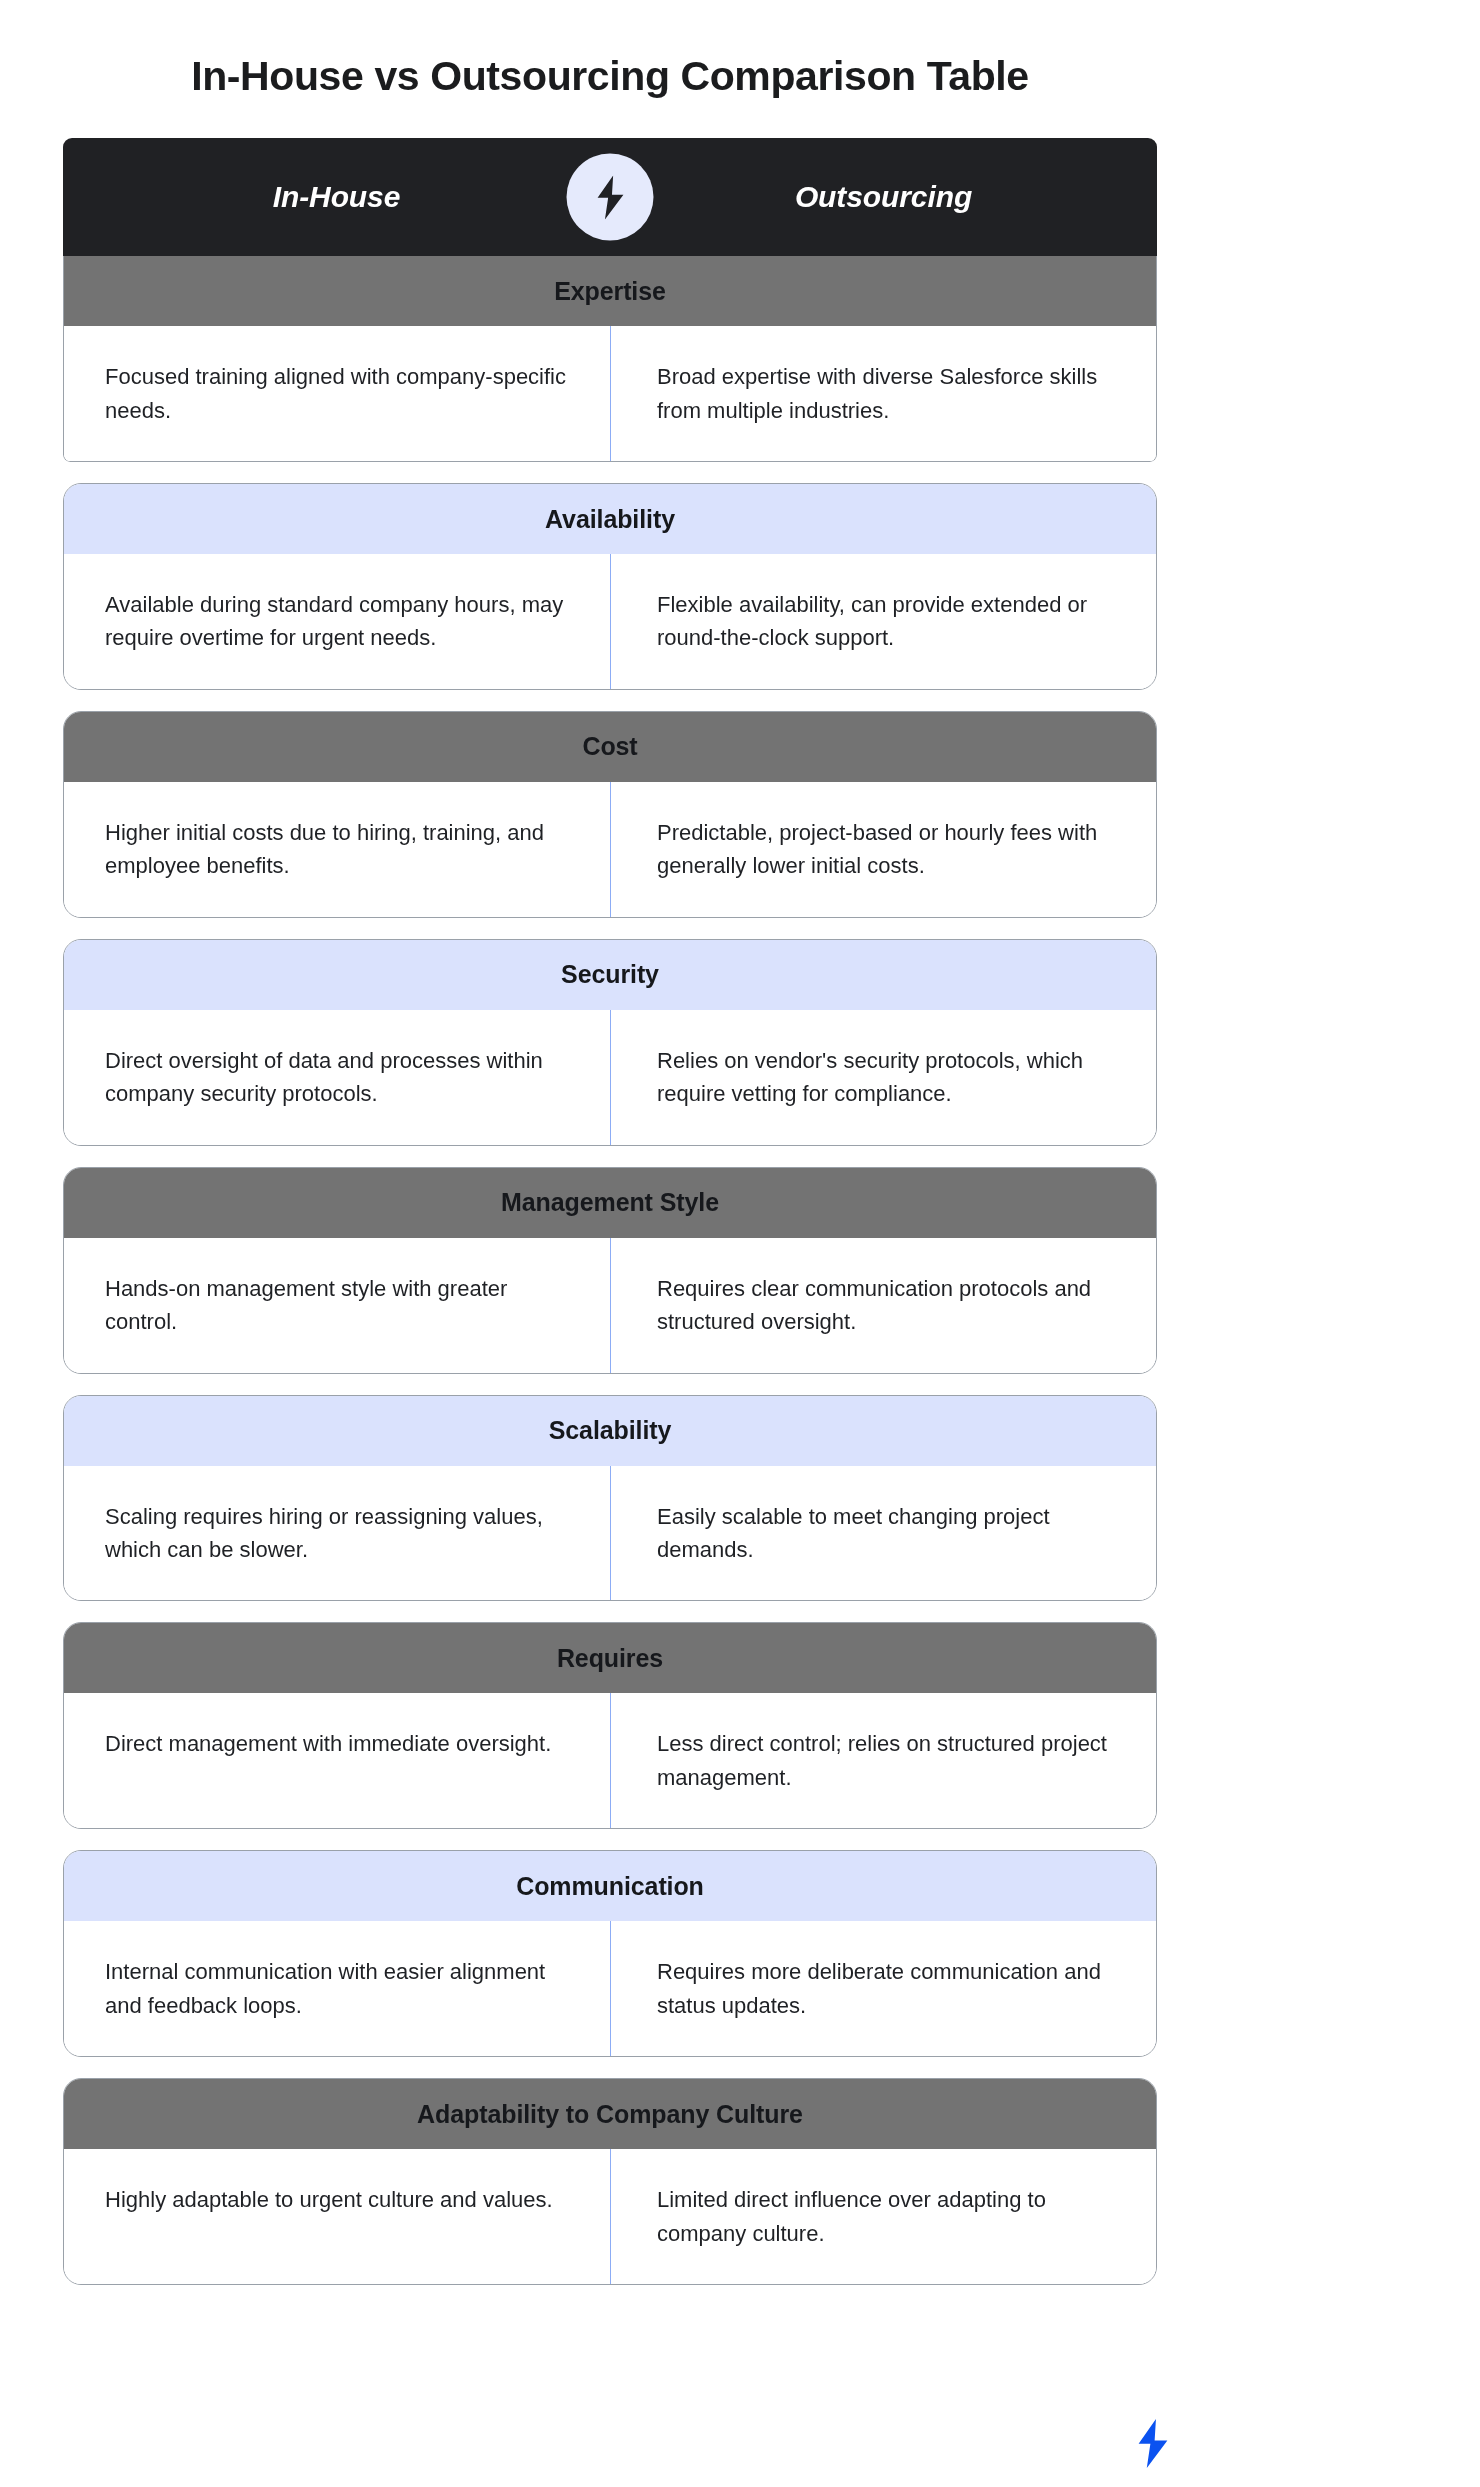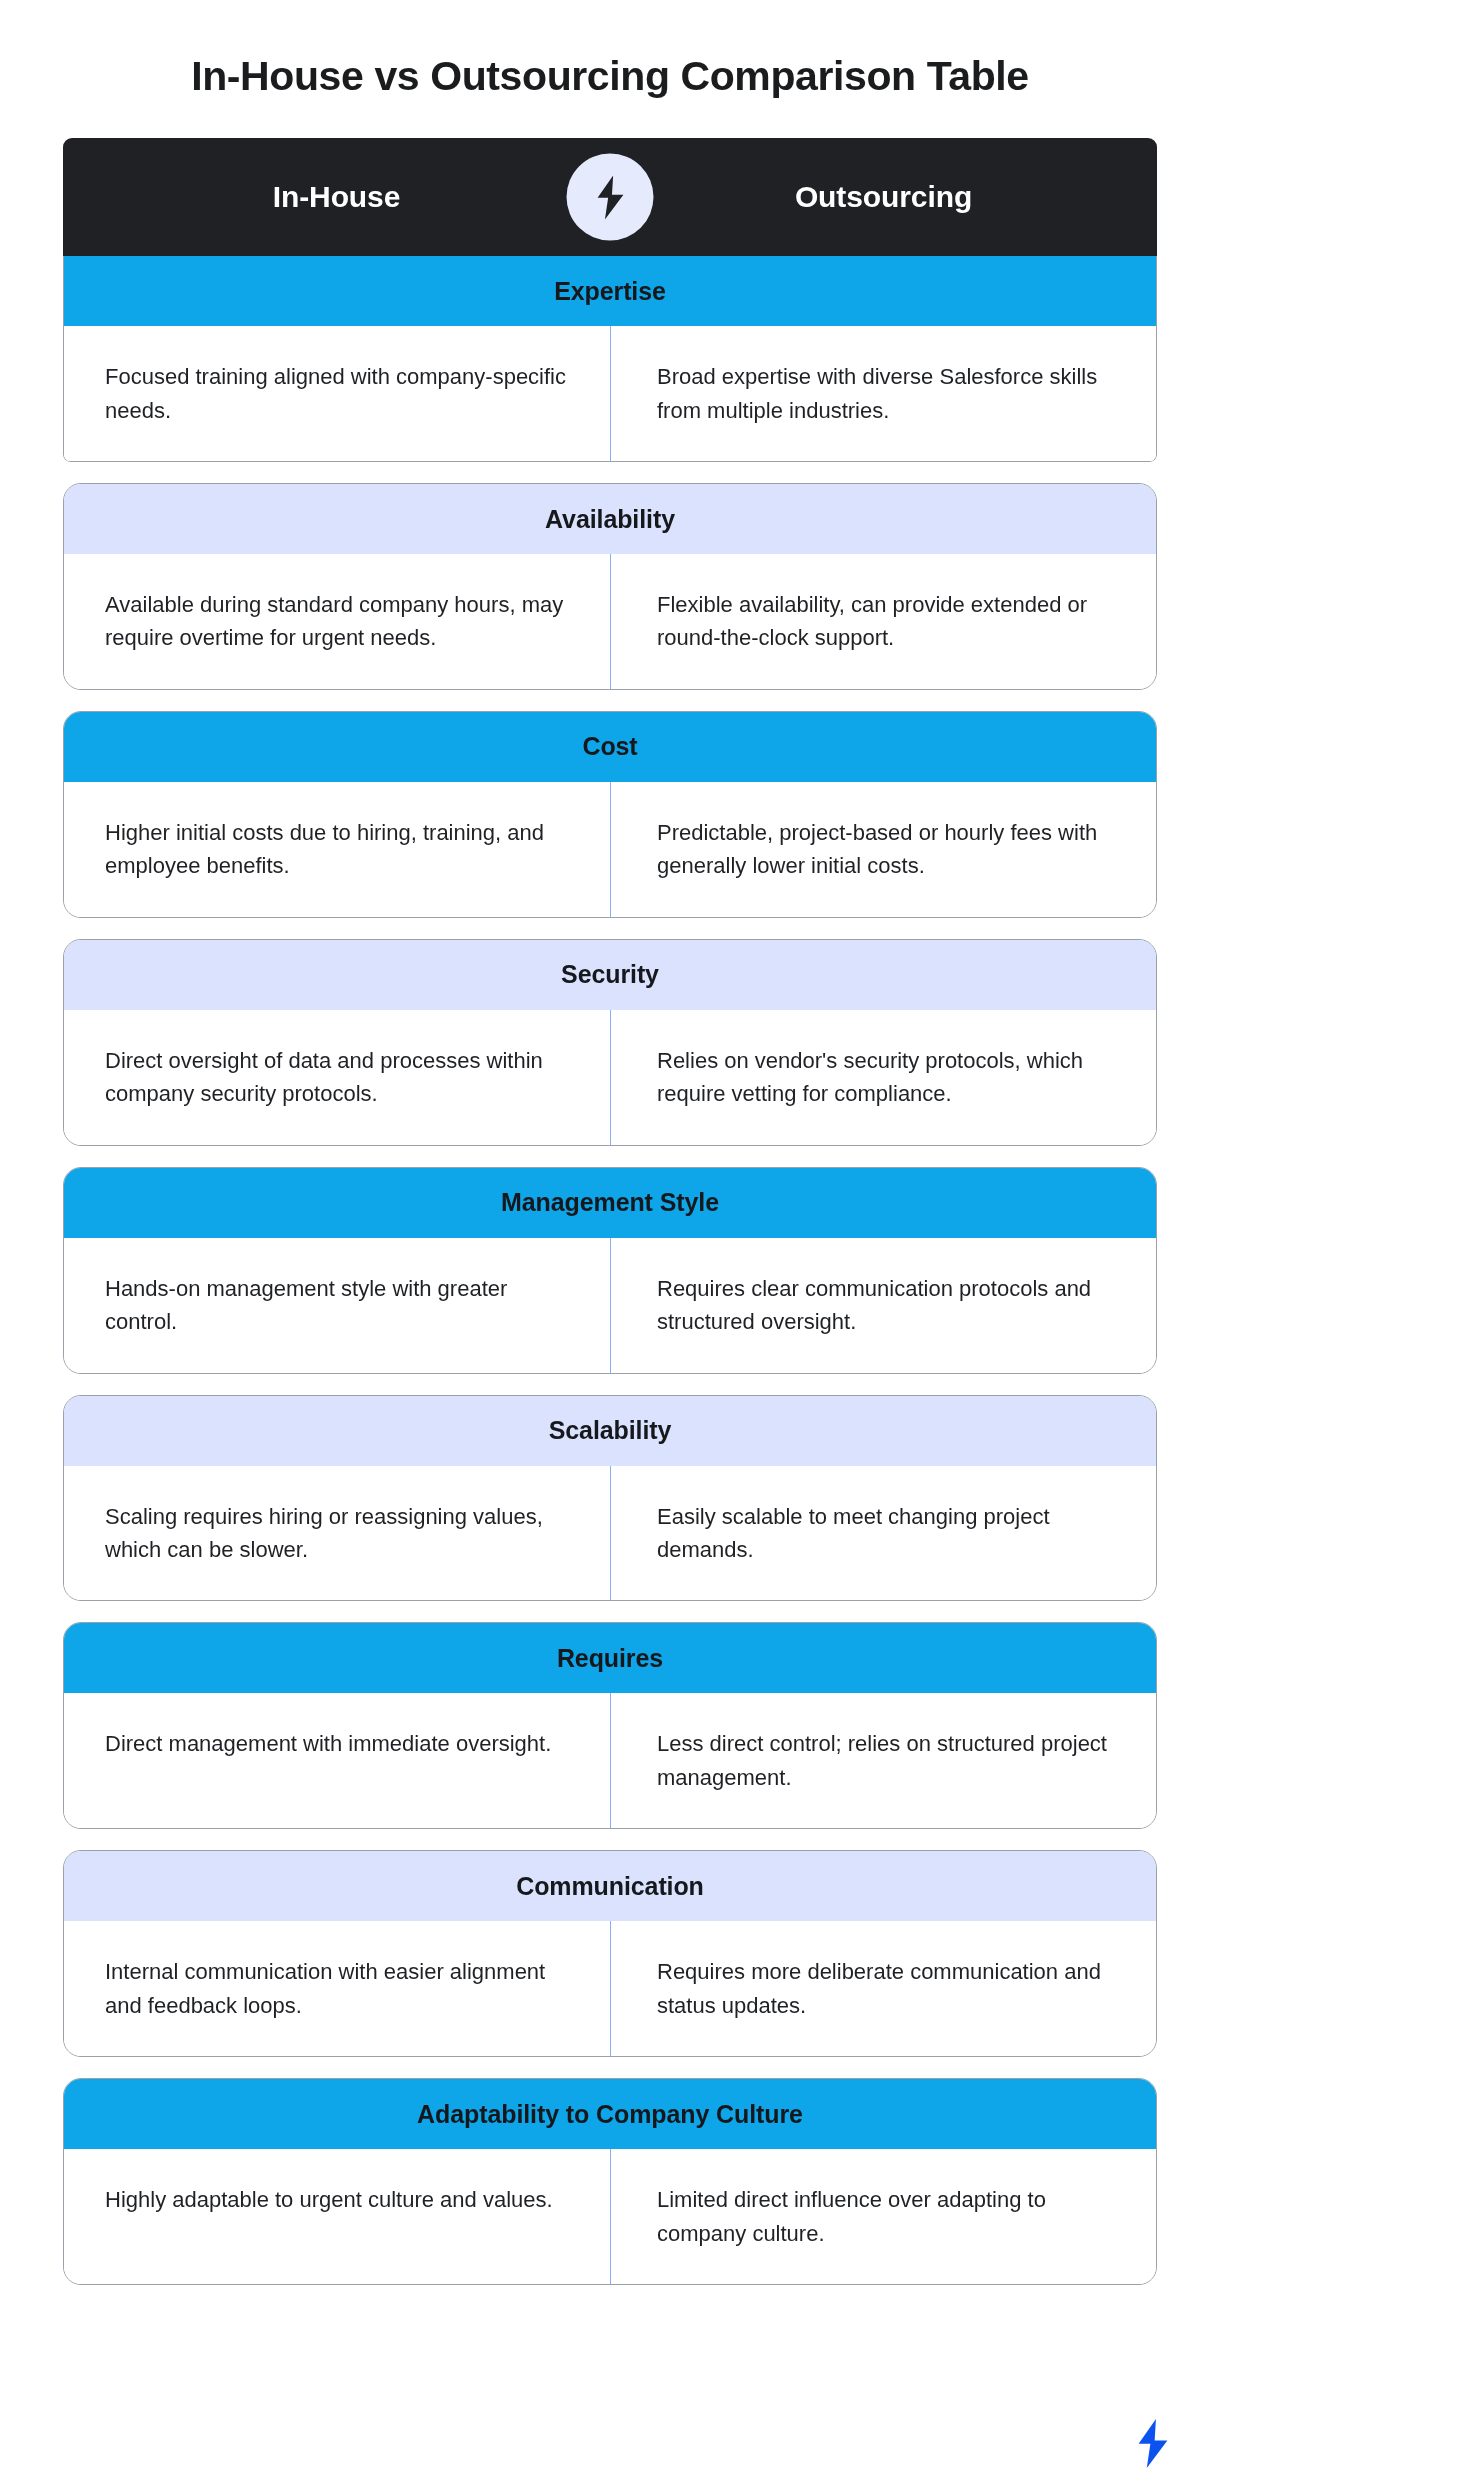--- a/index.html
+++ b/index.html
@@ -33,20 +33,21 @@
 
   
   .table-head {
     position: relative;
     height: 118px;
     background: #202124;
     border-radius: 9px 9px 0 0;
     display: flex;
     align-items: center;
     overflow: visible;
+    font-style: italic;
   }
   .head-cell {
     flex: 1 1 50%;
     text-align: center;
     color: #ffffff;
     font-size: 30px;
     font-weight: 700;
     letter-spacing: -0.1px;
   }
   .head-badge {
@@ -84,21 +85,21 @@
   .section-header {
     height: 70px;
     display: flex;
     align-items: center;
     justify-content: center;
     font-size: 25px;
     font-weight: 700;
     color: #16181c;
     letter-spacing: -0.1px;
   }
-  .tint-light { background: #0ea5e9; }
+  .tint-light { background: #737373; }
   .tint-dark  { background: #dae2fd; }
 
   .section-body {
     display: flex;
     background: #ffffff;
     min-height: 130px;
   }
   .cell {
     flex: 1 1 50%;
     padding: 34px 43px 34px 41px;

